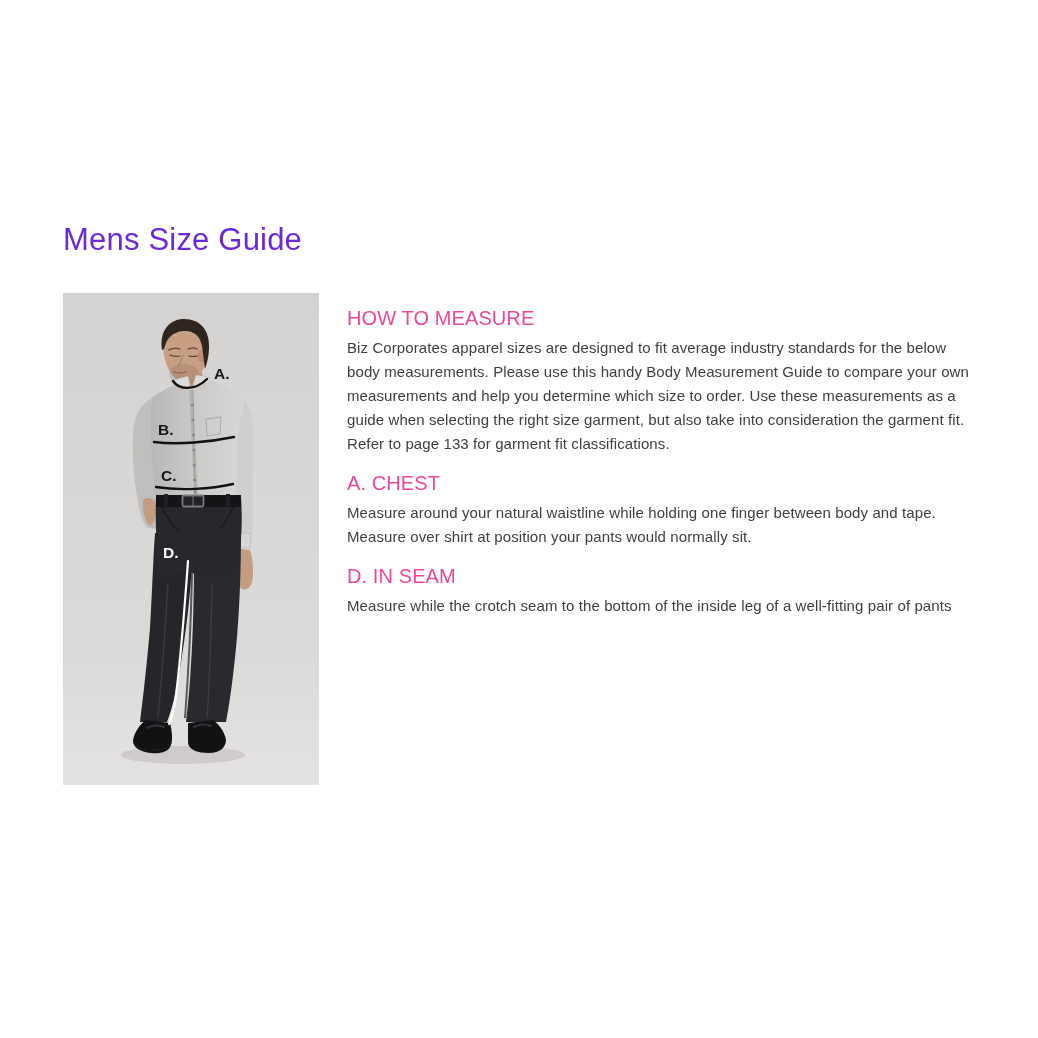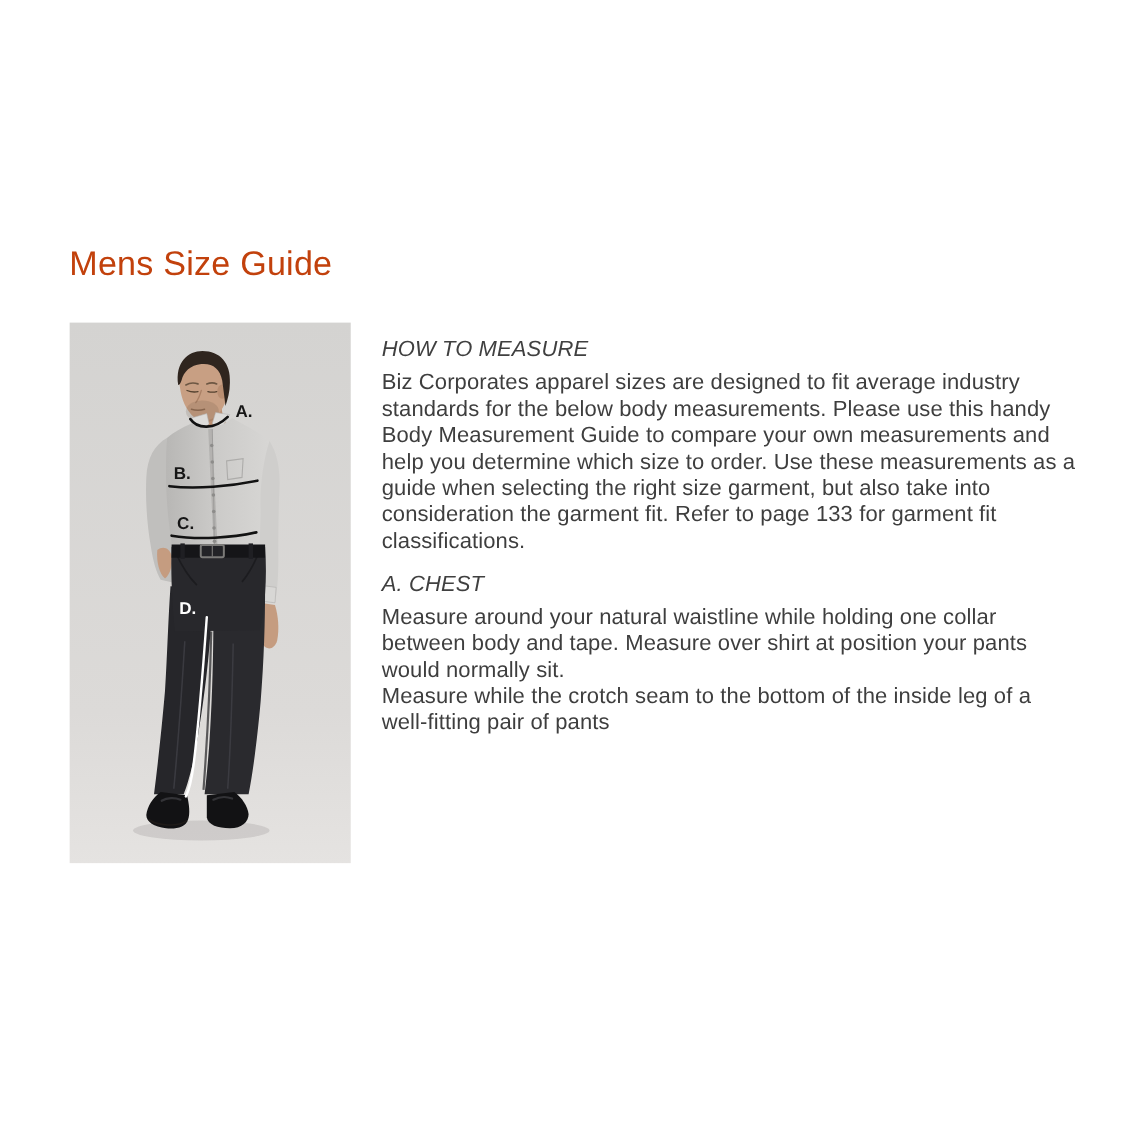--- a/index.html
+++ b/index.html
@@ -12,21 +12,21 @@
     font-family: "Liberation Sans", sans-serif;
     overflow: hidden;
   }
   .page-title {
     position: absolute;
     left: 63px;
     top: 221px;
     margin: 0;
     font-size: 31px;
     font-weight: 400;
-    color: #c2410c;
+    color: #6d28d9;
     line-height: 38px;
     letter-spacing: 0.2px;
   }
   .content {
     position: absolute;
     left: 63px;
     top: 293px;
     display: flex;
     align-items: flex-start;
   }
@@ -38,29 +38,28 @@
   }
   .figure-wrap svg { display: block; }
   .text-col {
     width: 632px;
     margin-left: 28px;
   }
   .section h2 {
     margin: 15px 0 6px 0;
     font-size: 20px;
     font-weight: 400;
-    color: #404040;
+    color: #ec4899;
     line-height: 24px;
     letter-spacing: 0.1px;
-    font-style: italic;
   }
   .section:first-child h2 { margin-top: 13px; }
   .section p {
     margin: 0;
-    font-size: 20px;
+    font-size: 15px;
     line-height: 24px;
     color: #3e3e3e;
     letter-spacing: 0.1px;
   }
   .fig-label {
     font-family: "Liberation Sans", sans-serif;
     font-size: 15.5px;
     font-weight: 700;
   }
 </style>
@@ -186,22 +185,23 @@
         <h2>HOW TO MEASURE</h2>
         <p>Biz Corporates apparel sizes are designed to fit average industry standards for the below body measurements. Please use this handy Body Measurement Guide to compare your own measurements and help you determine which size to order. Use these measurements as a guide when selecting the right size garment, but also take into consideration the garment fit. Refer to page 133 for garment fit classifications.</p>
       </div>
 
       <div class="section">
         <h2>A. CHEST</h2>
       </div>
 
 
       <div class="section">
-        <p>Measure around your natural waistline while holding one collar between body and tape. Measure over shirt at position your pants would normally sit.</p>
-      </div>
-
-      <div class="section">
+        <p>Measure around your natural waistline while holding one finger between body and tape. Measure over shirt at position your pants would normally sit.</p>
+      </div>
+
+      <div class="section">
+        <h2>D. IN SEAM</h2>
         <p>Measure while the crotch seam to the bottom of the inside leg of a well-fitting pair of pants</p>
       </div>
 
     </div>
   </div>
 </div>
 
 </body></html>

